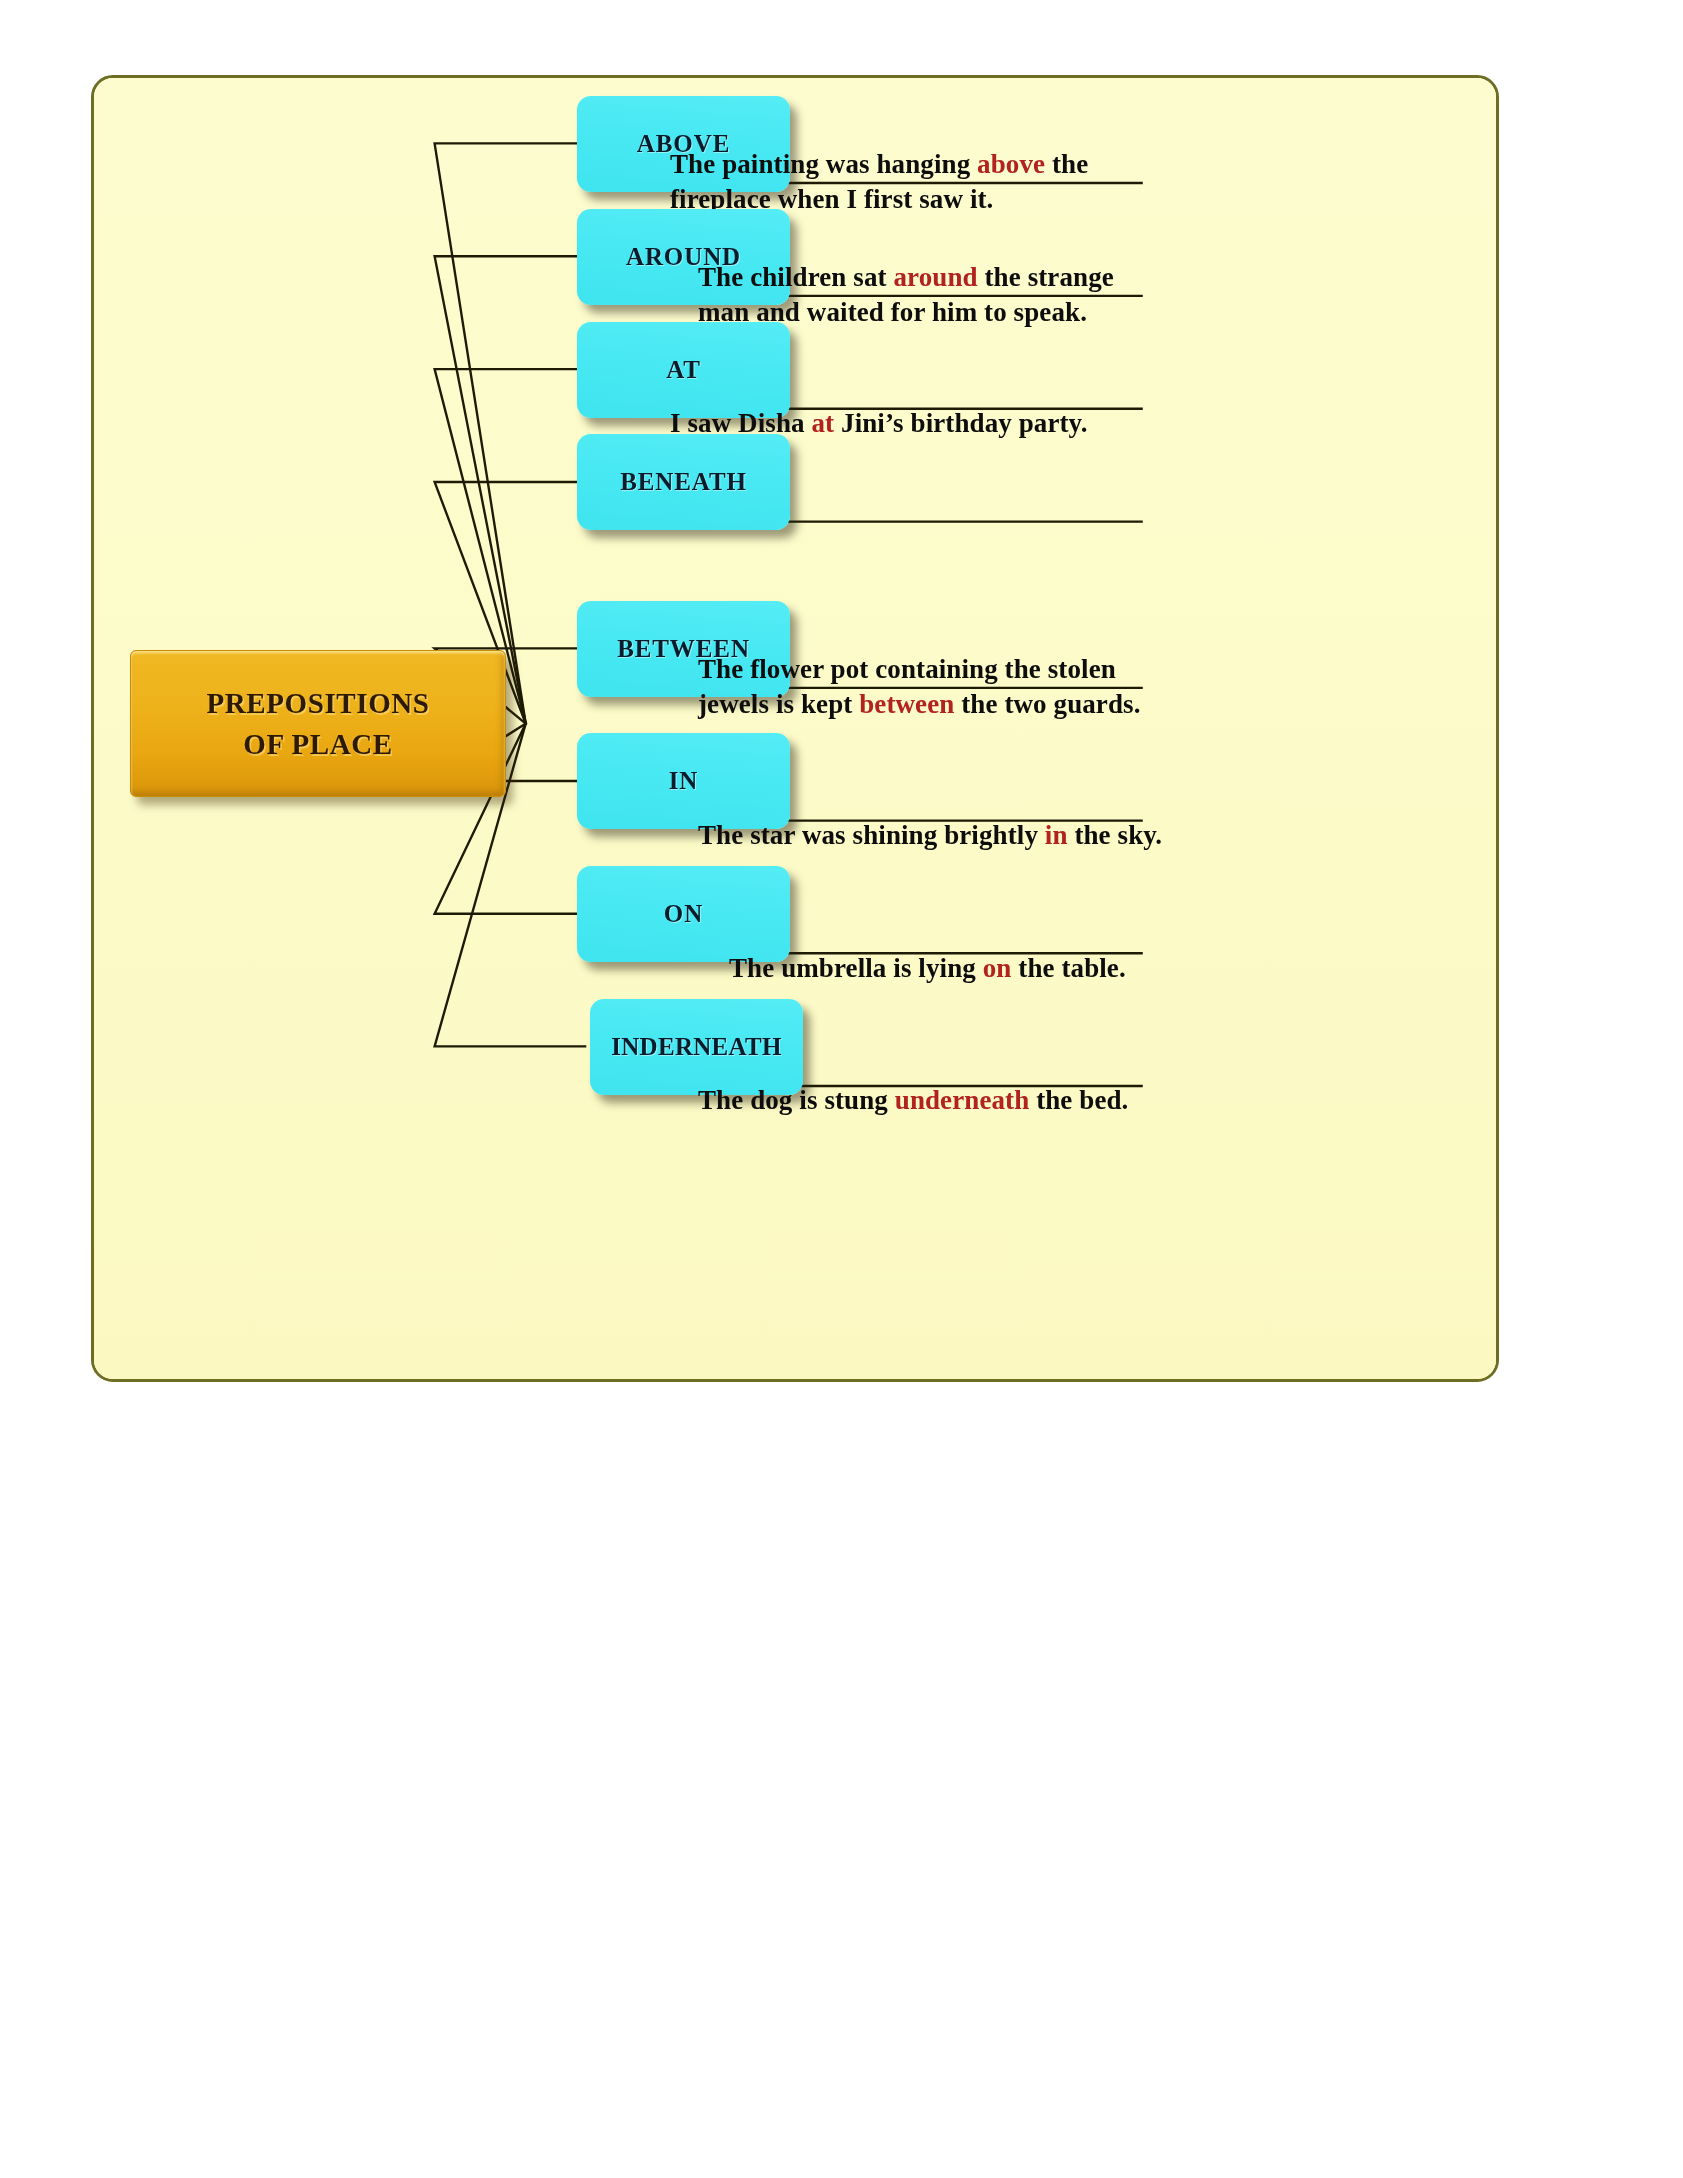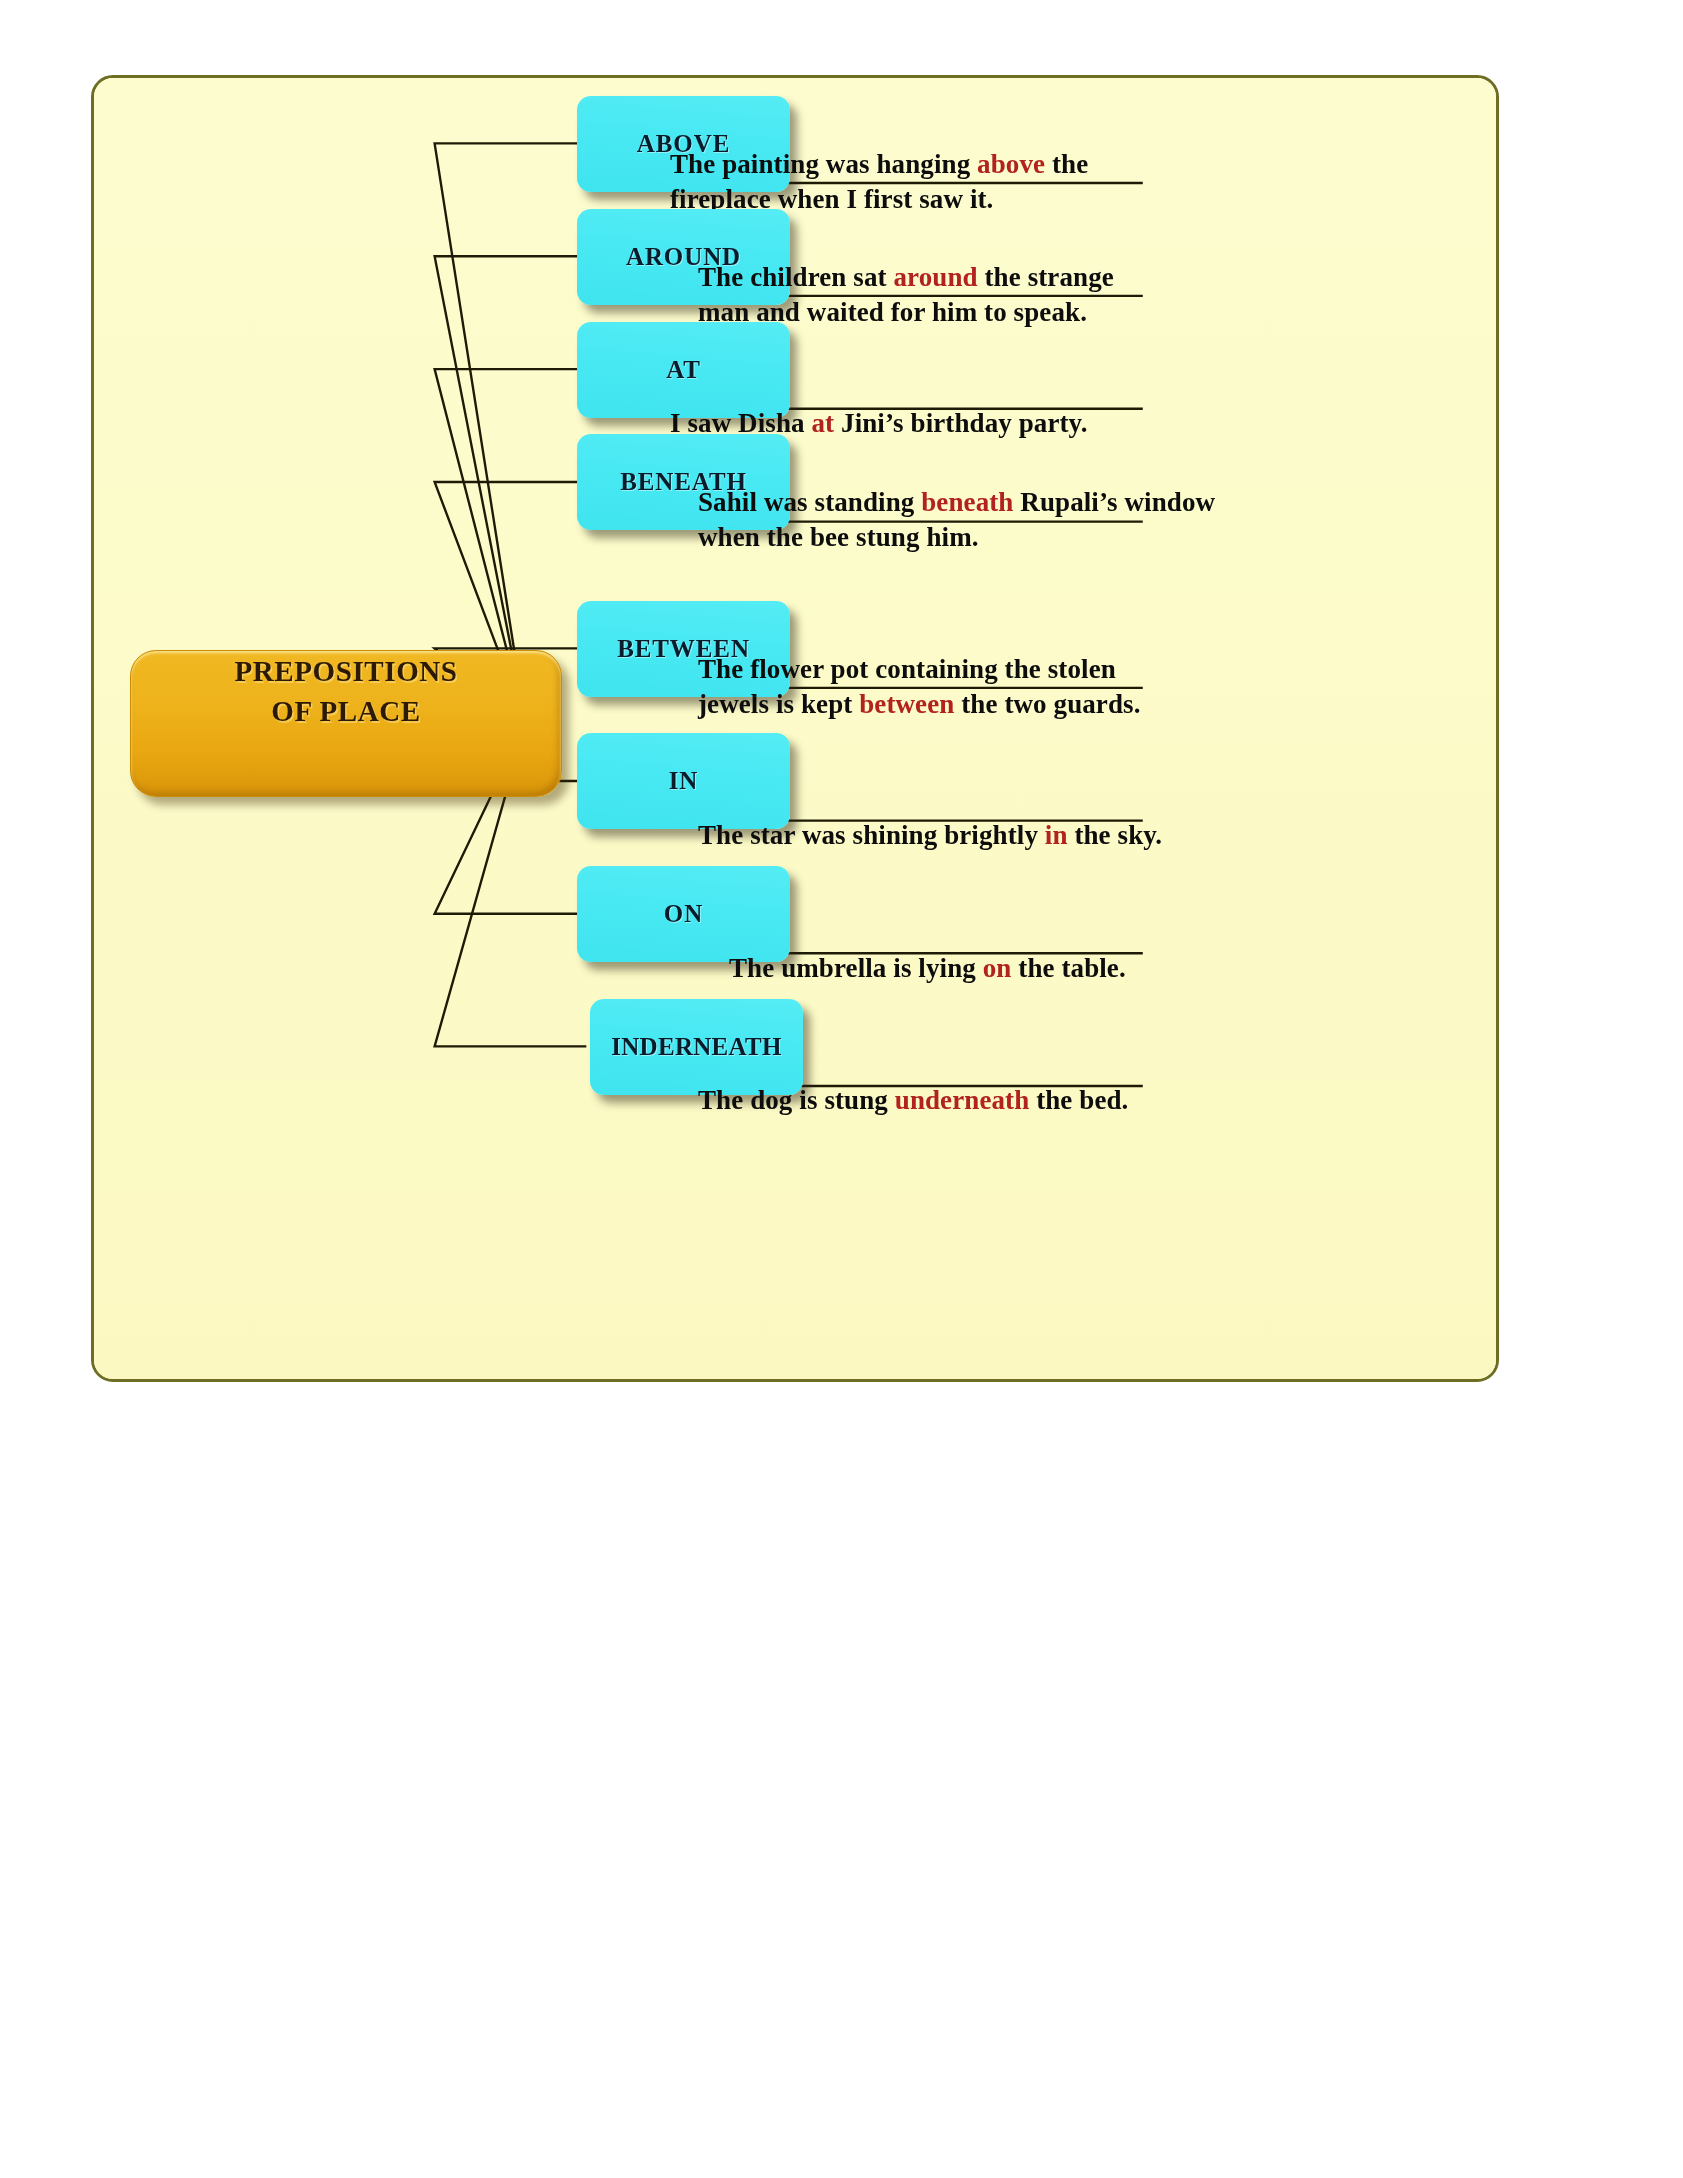--- a/index.html
+++ b/index.html
@@ -58,31 +58,31 @@
     stroke-width: 2.4;
     stroke-linecap: square;
     stroke-linejoin: miter;
   }
 
   
   #root-node {
     position: absolute;
     left: 36px;
     top: 572px;
-    width: 432px;
+    width: 376px;
     height: 147px;
-    border-radius: 26px;
+    border-radius: 6px;
     background: linear-gradient(180deg, #f0b823 0%, #eeb31c 35%, #e9a711 70%, #d9950a 100%);
     box-shadow:
       7px 8px 9px rgba(60, 40, 0, 0.38),
       inset 0 2px 3px rgba(255, 236, 160, 0.85),
       inset -3px -4px 6px rgba(150, 95, 0, 0.45);
     border: 1px solid #c98c06;
     display: flex;
-    align-items: flex-start;
+    align-items: center;
     justify-content: center;
     box-sizing: border-box;
   }
   #root-label {
     text-align: center;
     font-family: "Liberation Serif", "DejaVu Serif", serif;
     font-weight: bold;
     font-size: 29px;
     letter-spacing: 0.6px;
     line-height: 1.38;
@@ -190,24 +190,20 @@
     <div class="branch-node" style="left:483px; top:244px;">
       <span class="branch-label">AT</span>
     </div>
     <div class="example" style="left:576px; top:293px; width:515px;">
       <span>I saw Disha </span><span class="kw">at</span><span> Jini’s birthday party.</span>
     </div>
 
     <div class="branch-node" style="left:483px; top:356px;">
       <span class="branch-label">BENEATH</span>
     </div>
-    <div class="example" style="left:604px; top:372px; width:535px;">
-      <span>Sahil was standing </span><span class="kw">beneath</span><span> Rupali’s window
-when the bee stung him.</span>
-    </div>
 
     <div class="branch-node" style="left:483px; top:523px;">
       <span class="branch-label">BETWEEN</span>
     </div>
     <div class="example" style="left:604px; top:539px; width:535px;">
       <span>The flower pot containing the stolen
  jewels is kept </span><span class="kw">between</span><span> the two guards.</span>
     </div>
 
     <div class="branch-node" style="left:483px; top:655px;">

